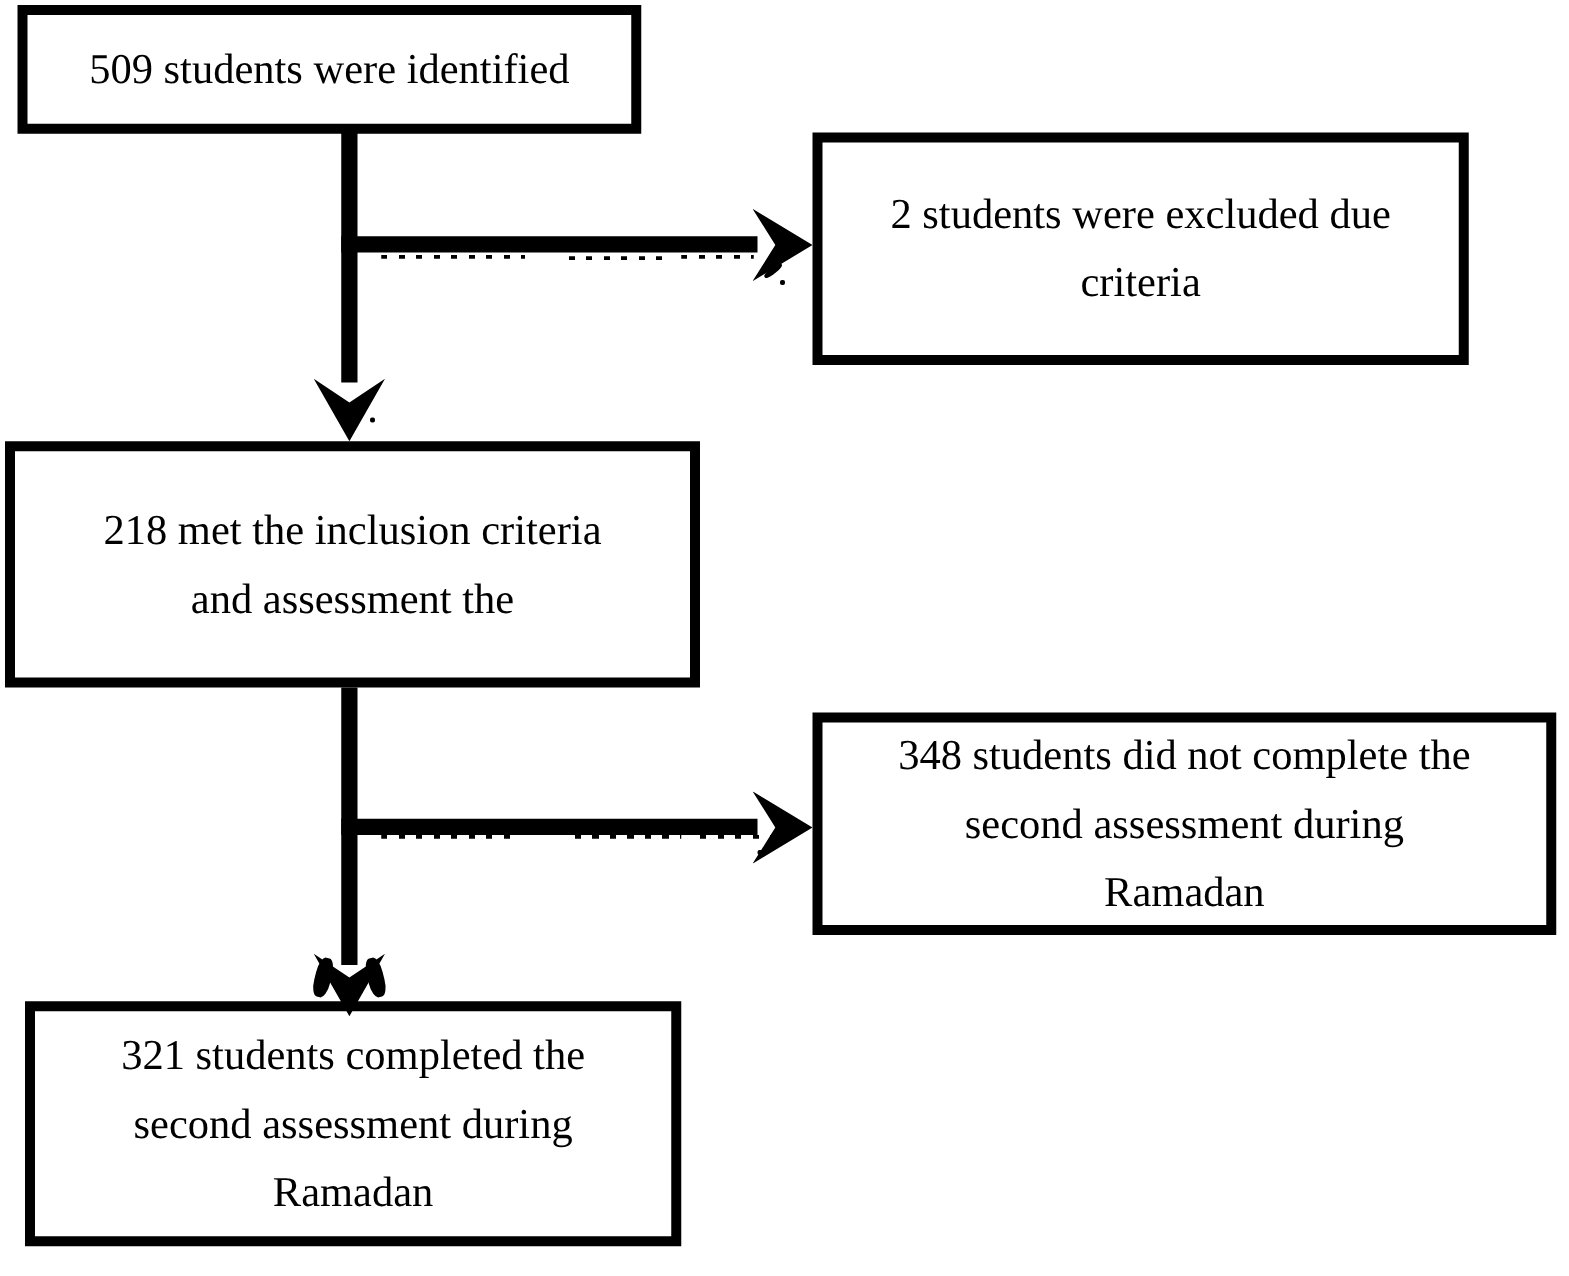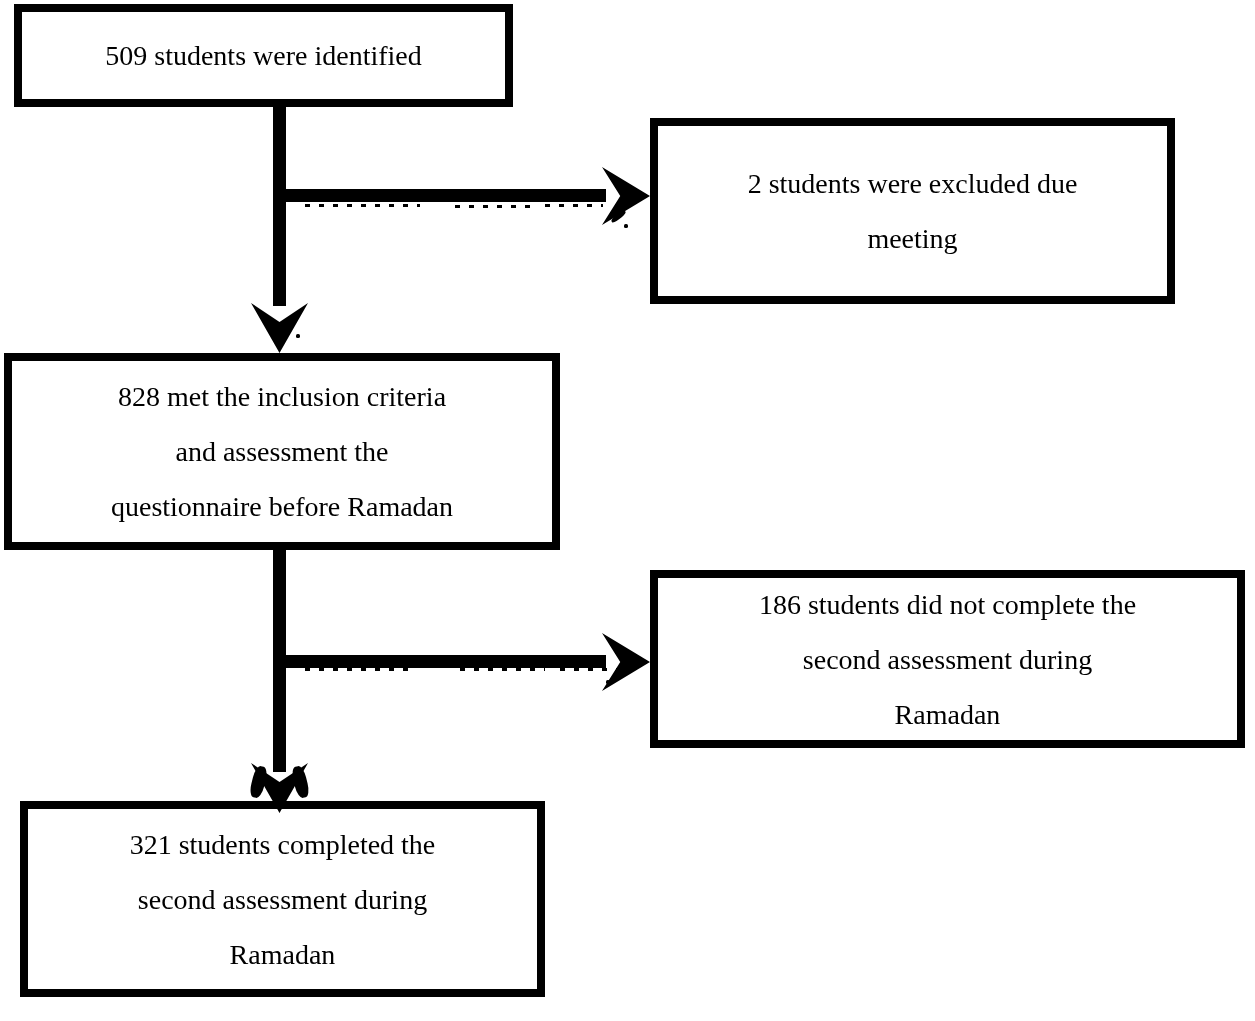--- a/index.html
+++ b/index.html
@@ -14,21 +14,21 @@
   }
   .box {
     position: absolute;
     box-sizing: border-box;
     border: 8px solid #000000;
     background: #ffffff;
     display: flex;
     align-items: center;
     justify-content: center;
     text-align: center;
-    font-size: 28px;
+    font-size: 34px;
     line-height: 55px;
     padding: 0 8px;
   }
   .line { display: block; white-space: nowrap; }
   .rect { position: absolute; background: #000000; }
   
   .head-down {
     position: absolute;
     background: #000000;
     clip-path: polygon(0% 0%, 50% 38%, 100% 0%, 50% 100%);
@@ -50,38 +50,37 @@
 <body>
 
 <div id="stage">
 
   <div class="box" style="left:14px; top:4px; width:499px; height:103px;">
     <div>
       <span class="line">509 students were identified</span>
     </div>
   </div>
 
-  <div class="box" style="left:650px; top:106px; width:525px; height:186px;margin-top:12px;">
+  <div class="box" style="left:650px; top:106px; width:525px; height:186px;">
     <div>
       <span class="line">2 students were excluded due</span>
-      <span class="line">meeting</span>
+      <span class="line">criteria</span>
     </div>
   </div>
 
   <div class="box" style="left:4px; top:353px; width:556px; height:197px;">
     <div>
-      <span class="line">828 met the inclusion criteria</span>
+      <span class="line">218 met the inclusion criteria</span>
       <span class="line">and assessment the</span>
-      <span class="line">questionnaire before Ramadan</span>
     </div>
   </div>
 
   <div class="box" style="left:650px; top:570px; width:595px; height:178px;">
     <div>
-      <span class="line">186 students did not complete the</span>
+      <span class="line">348 students did not complete the</span>
       <span class="line">second assessment during</span>
       <span class="line">Ramadan</span>
     </div>
   </div>
 
   <div class="box" style="left:20px; top:801px; width:525px; height:196px;">
     <div>
       <span class="line">321 students completed the</span>
       <span class="line">second assessment during</span>
       <span class="line">Ramadan</span>

